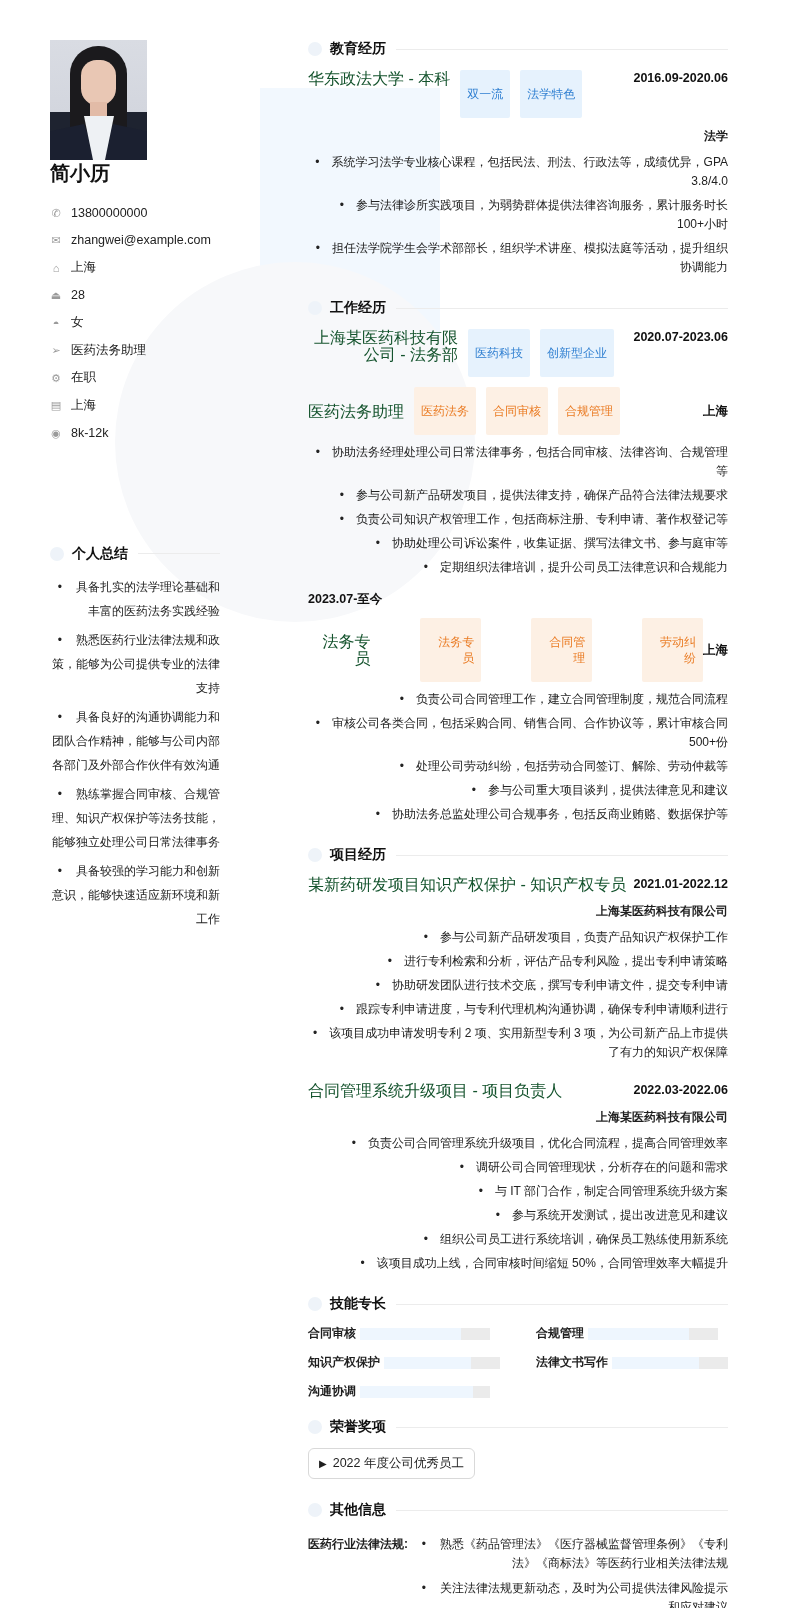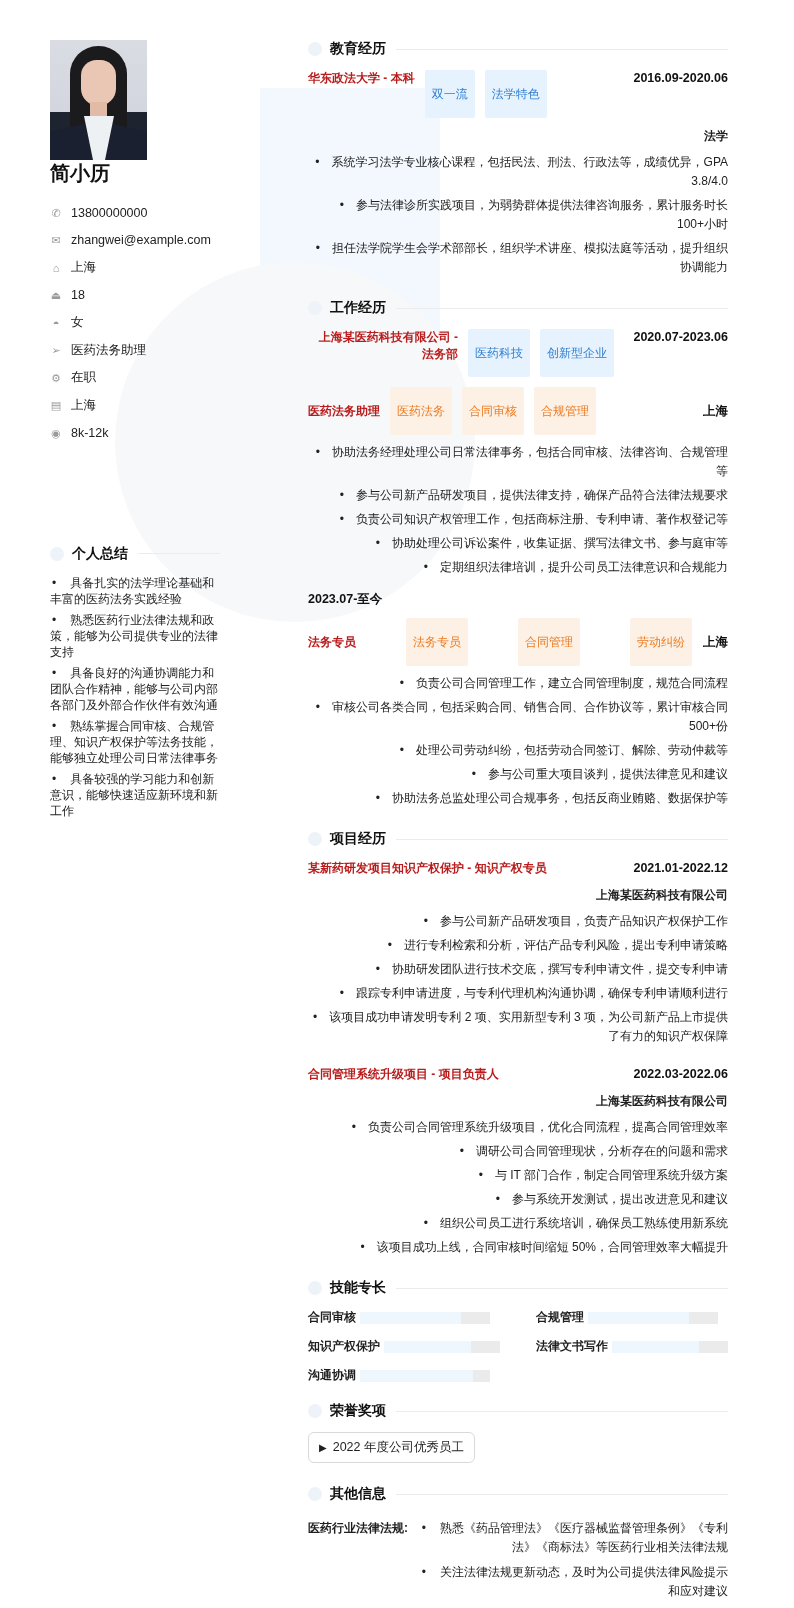--- a/index.html
+++ b/index.html
@@ -38,27 +38,27 @@
   .info-item { display: flex; align-items: center; height: 27.5px; font-size: 12.5px; color:#222; }
   .info-item .ic { width: 12px; height: 12px; margin-right: 9px; color: #9a9a9a; font-size: 11px; line-height: 12px; text-align: center; }
 
   .sec-title { display: flex; align-items: center; margin-bottom: 12px; }
   .sec-title .dot { width: 14px; height: 14px; border-radius: 50%; background: #eef3f9; margin-right: 8px; }
   .sec-title .txt { font-size: 14px; font-weight: bold; color: #111; margin-right: 10px; white-space: nowrap; }
   .sec-title .line { flex: 1; height: 1px; background: #ececec; }
 
   .summary { margin-top: 98px; }
   .summary ul { list-style: none; }
-  .summary li { font-size: 12px; line-height: 16px; margin-bottom: 5px; color:#222; }
+  .summary li { font-size: 12px; line-height: 24px; margin-bottom: 5px; color:#222;text-align:right; }
   .bullet::before { content: "•"; margin-right: 14px; margin-left: 2px; }
 
   .section { margin-bottom: 22px; text-align: right; }
   .row { display: flex; align-items: flex-start; justify-content: space-between; }
   .row .left { display: flex; align-items: flex-start; flex-wrap: nowrap; }
-  .title-strong { font-weight: bold; font-size: 12px; color:#b91c1c; line-height: 17px; }
+  .title-strong { font-weight: normal; font-size: 16px; color:#14532d; line-height: 17px; }
   .date { font-weight: bold; font-size: 12.5px; white-space: nowrap; color:#111; line-height:17px; }
   .tag { display: inline-block; font-size: 12px; padding: 16px 7px; margin-left: 10px; border-radius: 2px; line-height: 16px; }
   .tag.blue { background: #e6f2fd; color: #2f7fd1; }
   .tag.orange { background: #fdf0e4; color: #ea7b23; }
   .sub { font-weight: bold; margin-top: 10px; margin-bottom: 8px; font-size: 12px; }
   .blist { list-style: none; }
   .blist li { font-size: 12px; line-height: 19px; margin-bottom: 5px; color:#222; }
   .blist li::before { content: "•"; margin-right: 12px; margin-left: 2px; }
   .job { margin-bottom: 14px; }
 
@@ -103,21 +103,21 @@
         <div class="info-item">
           <span class="ic">✉</span>
           <span>zhangwei@example.com</span>
         </div>
         <div class="info-item">
           <span class="ic">⌂</span>
           <span>上海</span>
         </div>
         <div class="info-item">
           <span class="ic">⏏</span>
-          <span>18</span>
+          <span>28</span>
         </div>
         <div class="info-item">
           <span class="ic">◓</span>
           <span>女</span>
         </div>
         <div class="info-item">
           <span class="ic">➢</span>
           <span>医药法务助理</span>
         </div>
         <div class="info-item">

